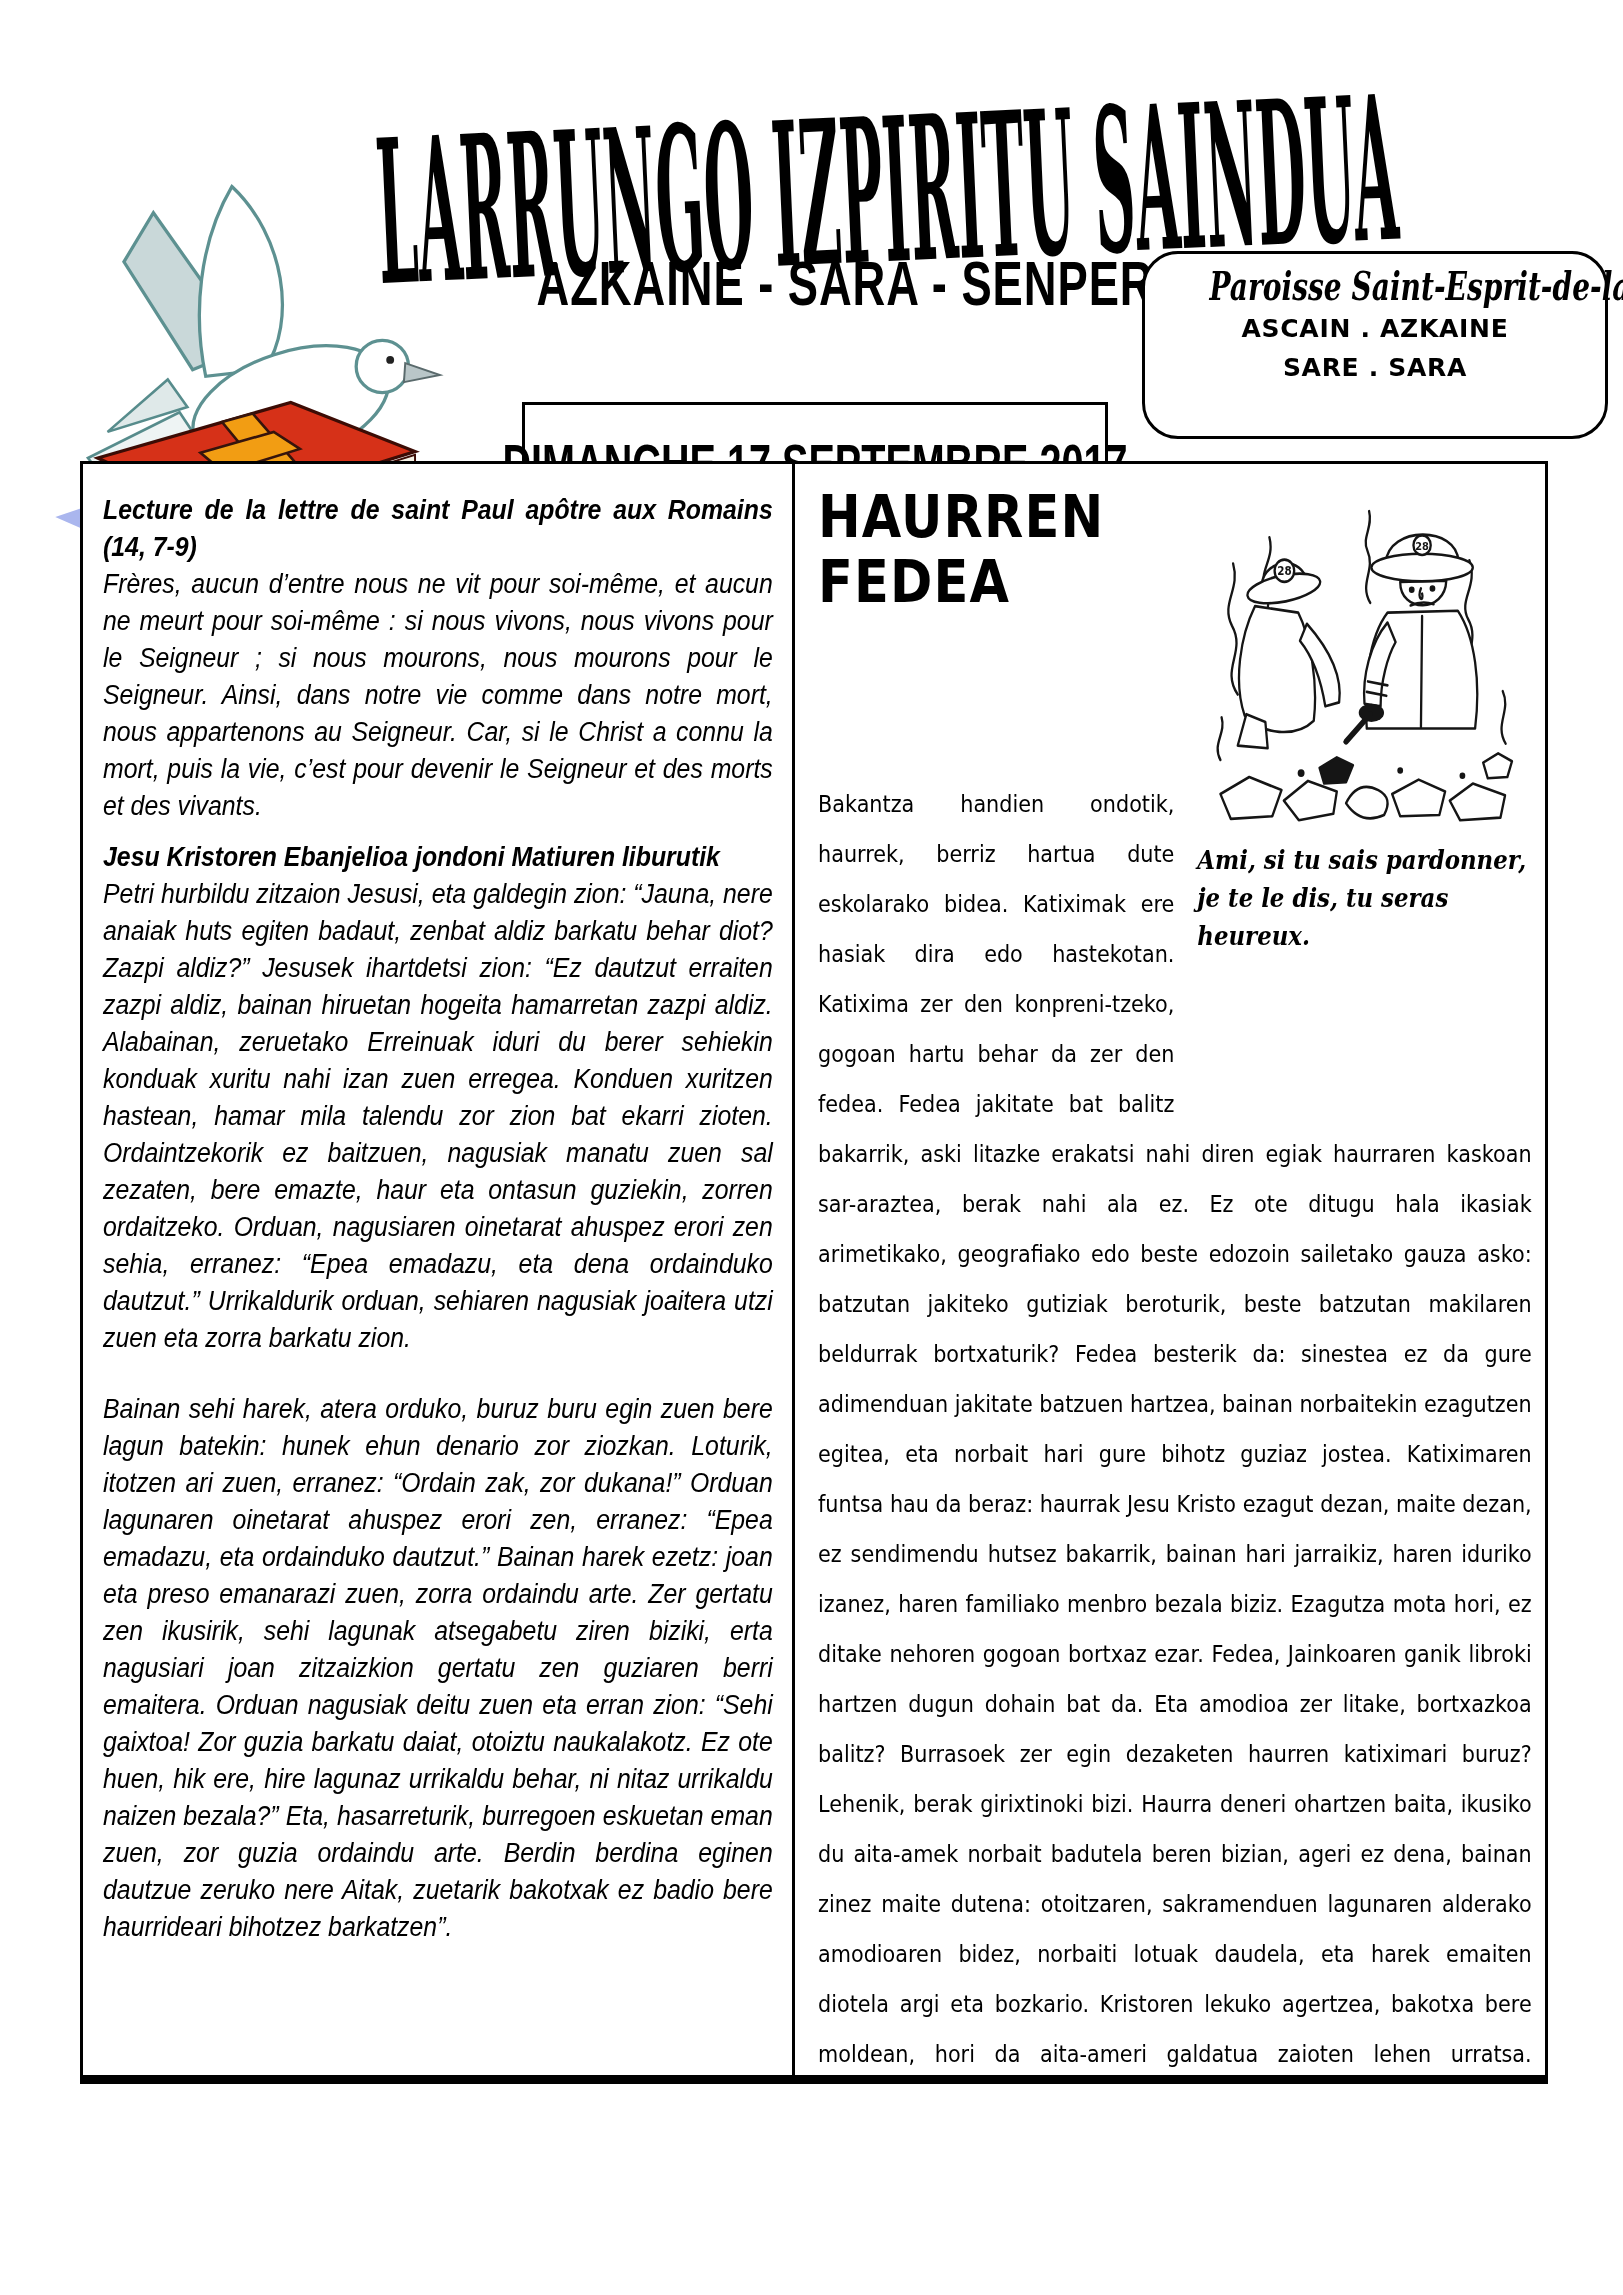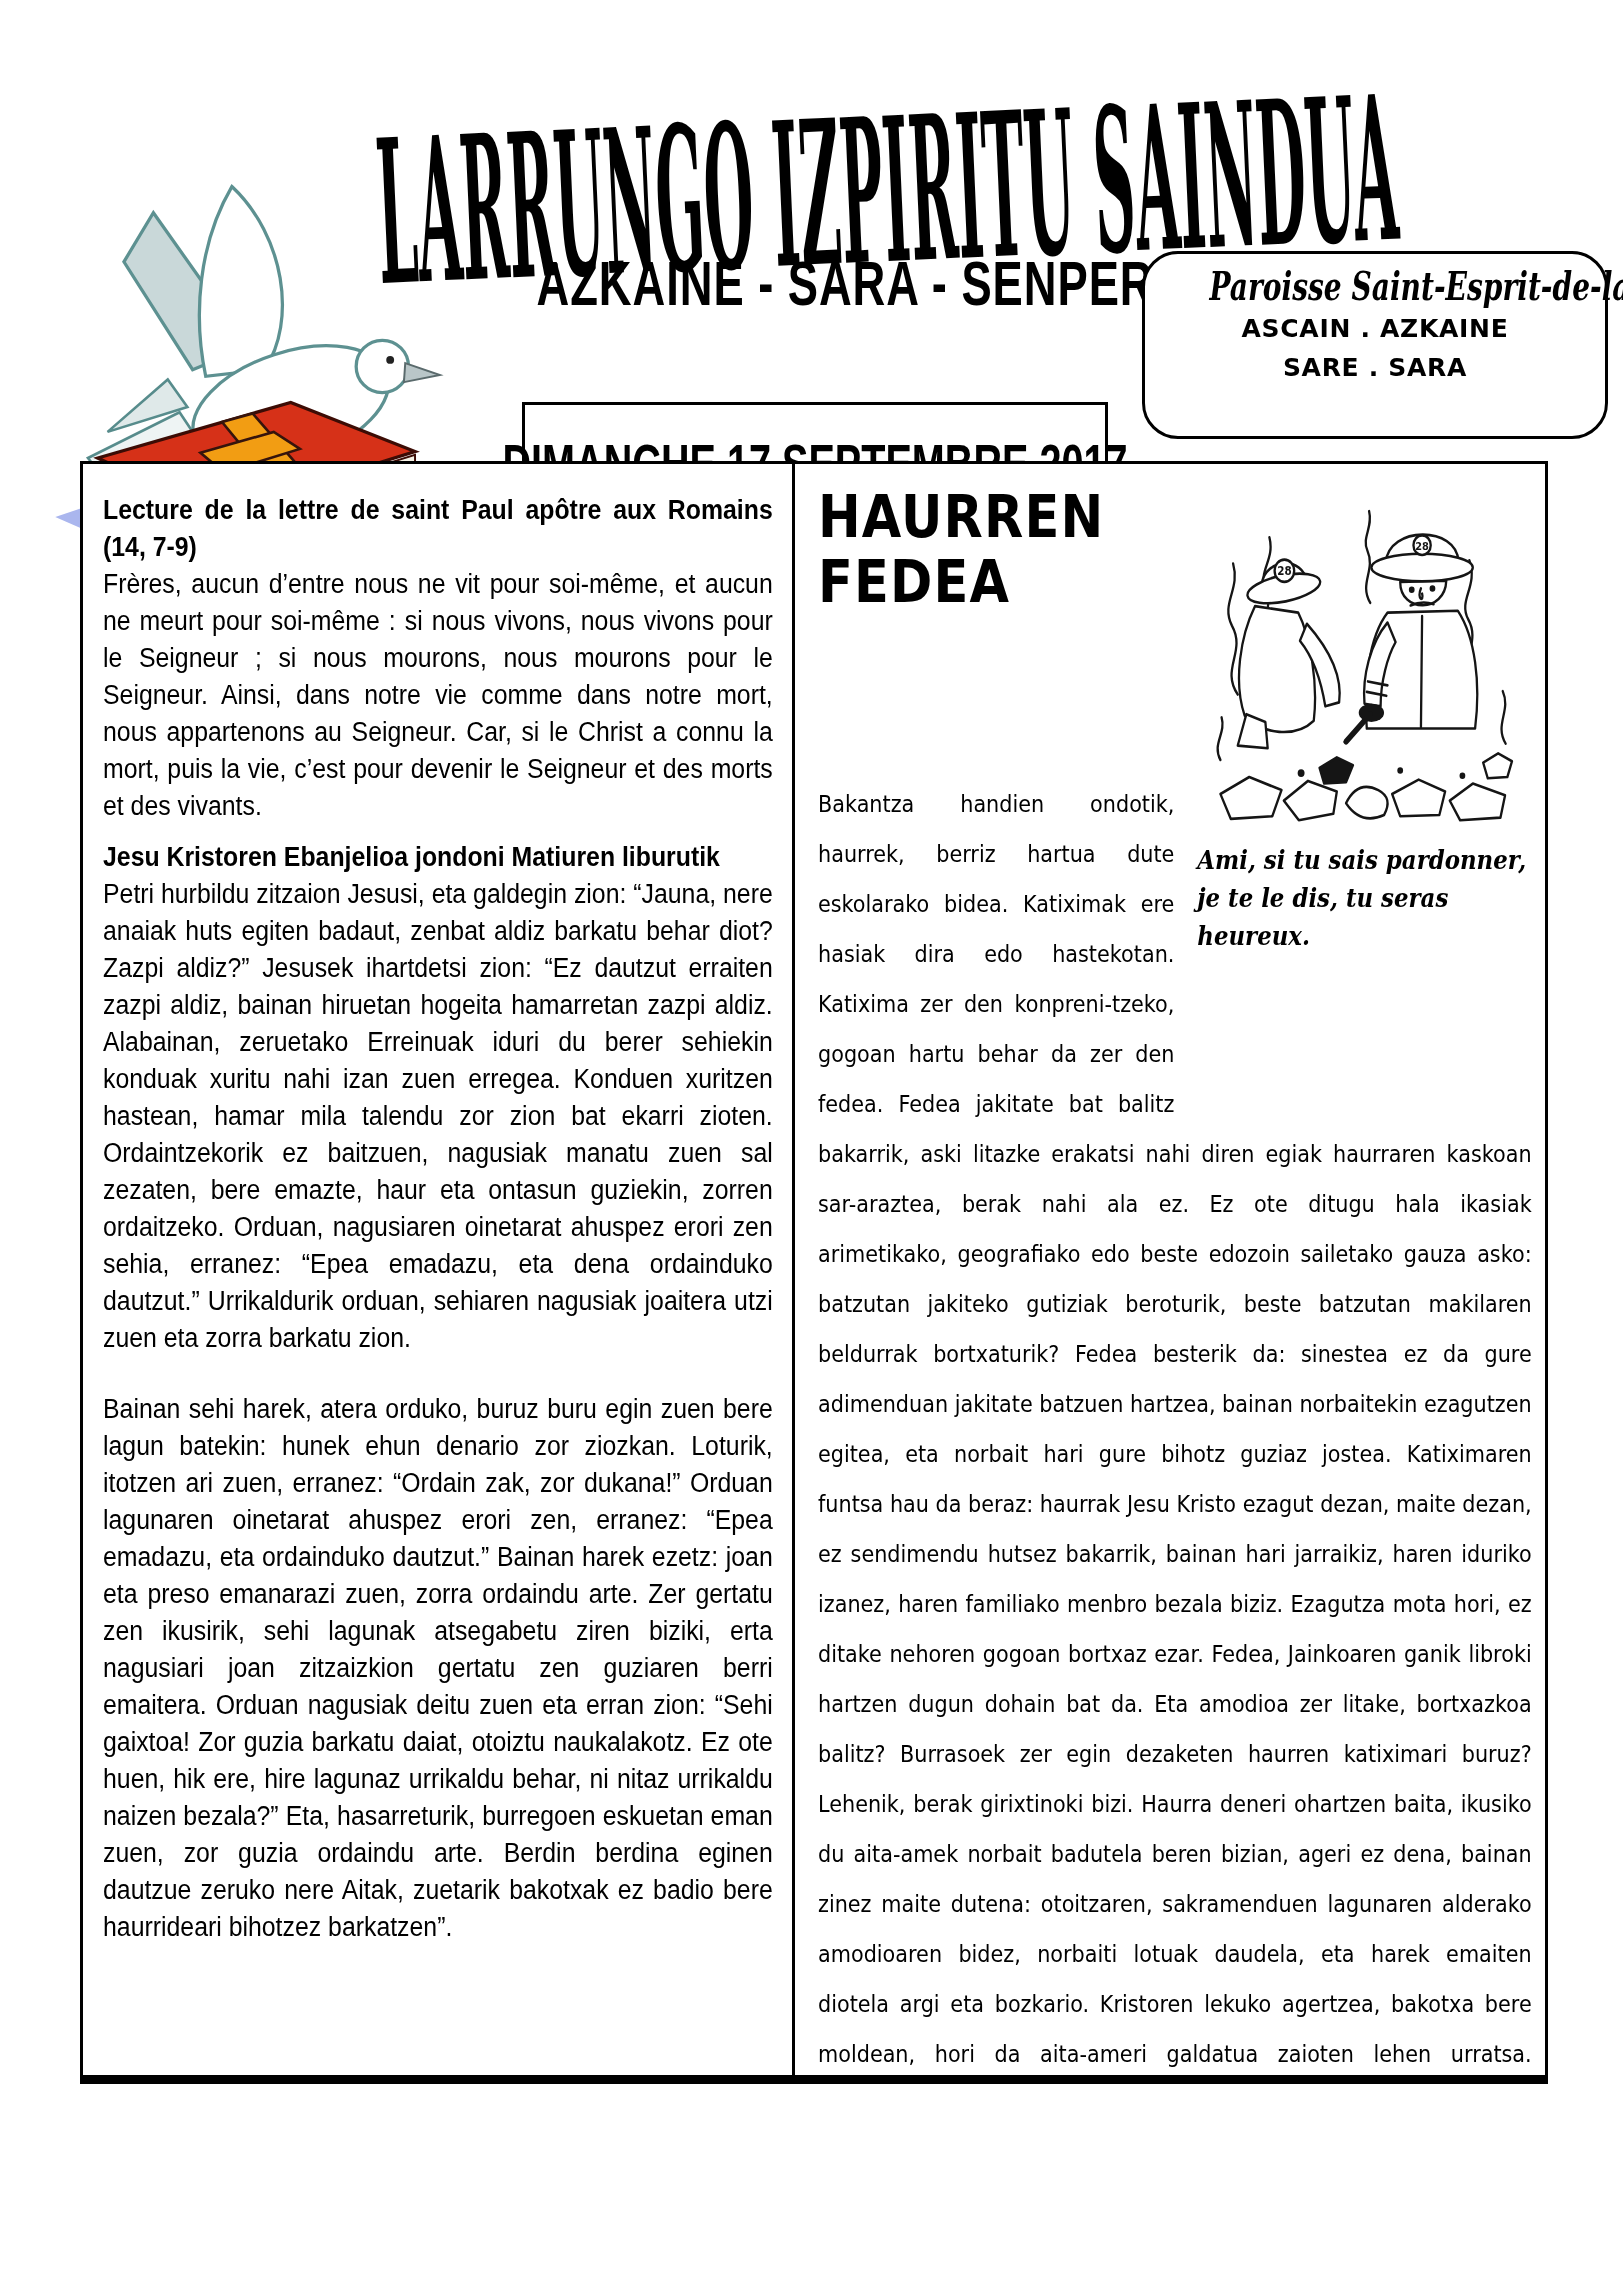--- a/index.html
+++ b/index.html
@@ -26,21 +26,21 @@
               text-align:center;padding-top:5.2px;background:#fff;}
   .parish-script{font-family:"DejaVu Serif",serif;font-style:italic;font-weight:bold;
                  font-size:39px;white-space:nowrap;transform:scaleX(.72);margin-top:3.9px;}
   .parish-line{font-family:"DejaVu Sans",sans-serif;font-weight:bold;font-size:25px;
                line-height:39px;letter-spacing:0.7px;white-space:nowrap;}
 
   
   .bulletin{position:absolute;left:80px;top:461px;width:1468px;height:1623px;
             border:3.3px solid #000;border-bottom:9.2px solid #000;box-sizing:border-box;
             display:flex;background:#fff;}
-  .cell-left{width:709px;box-sizing:border-box;padding:27.5px 19.6px 13px 19.6px;overflow:hidden;}
+  .cell-left{width:709px;box-sizing:border-box;padding:27.5px 19.6px 13px 19.6px;overflow:hidden;font-style:italic;}
   .cell-right{flex:1;border-left:3.3px solid #000;box-sizing:border-box;
               padding:21px 23px 13px 23px;overflow:hidden;}
 
   .left-inner{width:728px;transform:scaleX(.92);transform-origin:0 0;}
   .left-inner p,.left-inner h3{font-size:27px;line-height:37px;margin:0;text-align:justify;}
   .left-inner h3{font-weight:bold;}
   .gap-sm{margin-top:14.4px !important;}
   .gap-md{margin-top:34px !important;}
 
   .right-inner{width:811px;transform:scaleX(.88);transform-origin:0 0;

